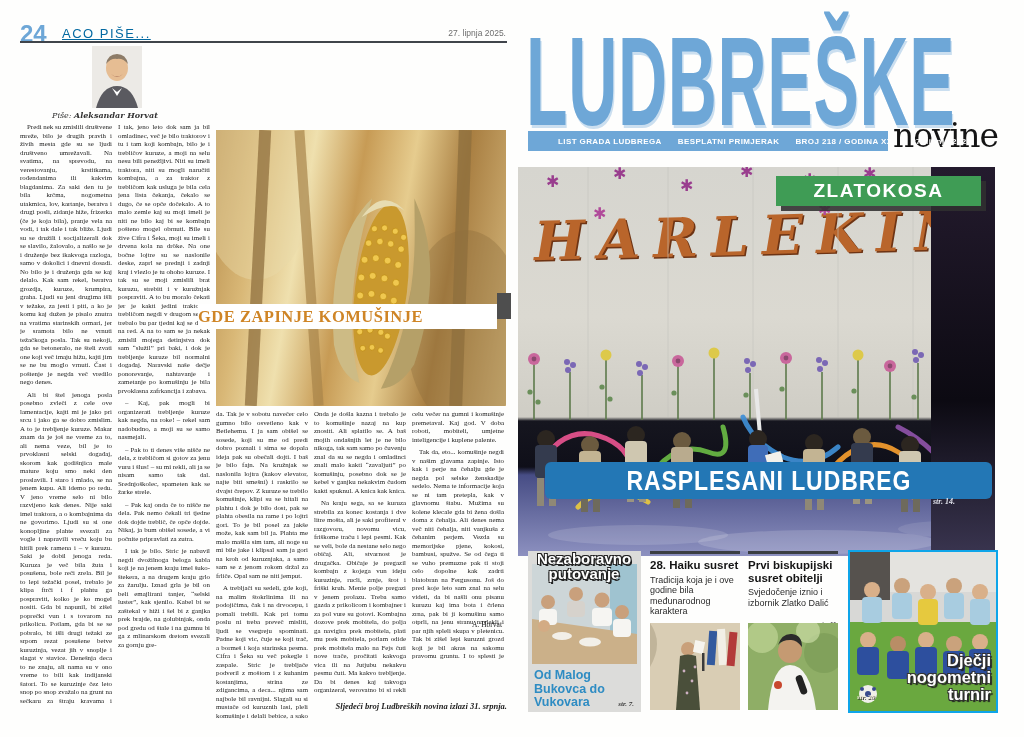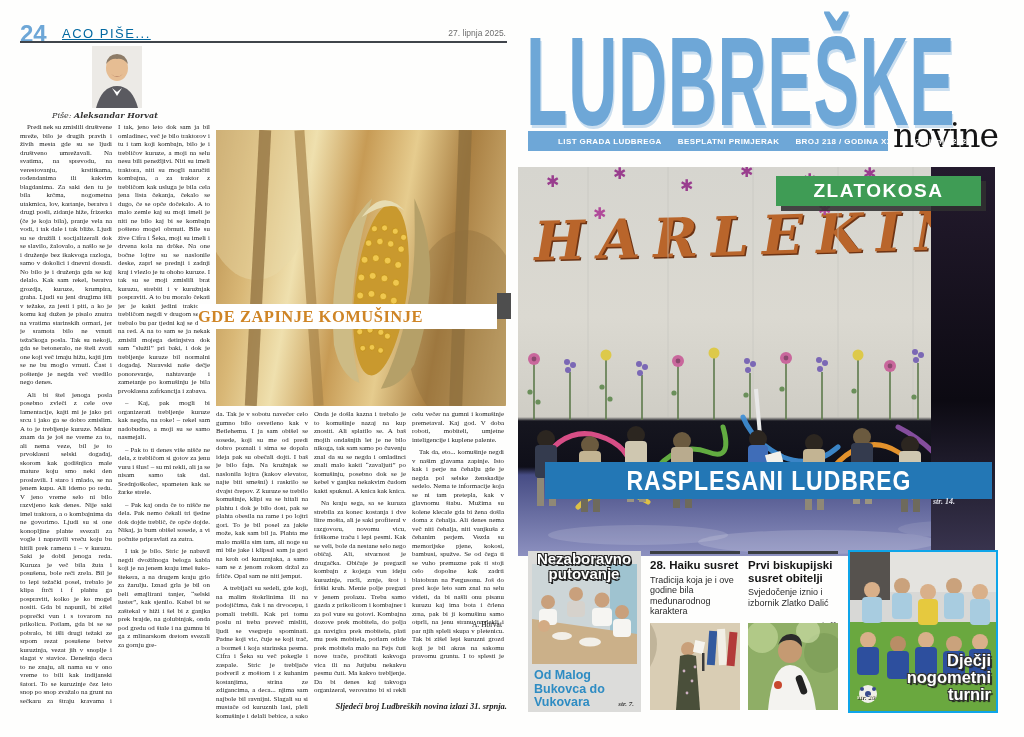--- a/index.html
+++ b/index.html
@@ -45,21 +45,21 @@
   .main-photo .decor{position:absolute;left:0;top:0;}
   .harlekini{position:absolute;left:16px;top:36px;font:bold italic 54px "DejaVu Serif",serif;
      color:#b9652b;letter-spacing:13px;white-space:nowrap;transform:rotate(-1.5deg);
      text-shadow:1.5px 1.5px 0 #6e3414;}
   .photo-rband{position:absolute;right:0;top:0;width:64px;height:100%;
      background:linear-gradient(180deg,#241b2e 0%,#0c0a12 60%,#3a3550 100%);}
   .zlatokosa{position:absolute;left:776px;top:176px;width:205px;height:30px;background:#3f9c55;z-index:7;
      box-shadow:5px 5px 0 rgba(48,48,48,.88);display:flex;align-items:center;justify-content:center;}
   .zlatokosa span{font:bold 19px "Liberation Sans",sans-serif;color:#fff;letter-spacing:1.5px;}
   .rasplesani{position:absolute;left:545px;top:462px;width:447px;height:37px;background:#2377b5;z-index:7;
-     display:flex;align-items:center;justify-content:center;}
+     display:flex;align-items:center;justify-content:center;border-radius:6px;}
   .rasplesani span{font:bold 25px "Liberation Sans",sans-serif;color:#fff;letter-spacing:1px;
      transform:scale(.92,1.08);white-space:nowrap;}
   .photo-credit{position:absolute;left:933px;top:497px;font:bold italic 8px "Liberation Serif",serif;
      color:#dfe0ea;z-index:8;}
   
   .t-card{position:absolute;box-sizing:border-box;}
   .t1{left:528px;top:551px;width:113px;height:161px;background:#dcdcda;}
   .t1-title{position:absolute;left:2px;top:1px;width:108px;text-align:center;z-index:3;
      font:bold 15px/14.5px "Liberation Sans",sans-serif;color:#fff;
      text-shadow:-1px -1px 0 #222,1px -1px 0 #222,-1px 1px 0 #222,1.5px 1.5px 0 #222;}

